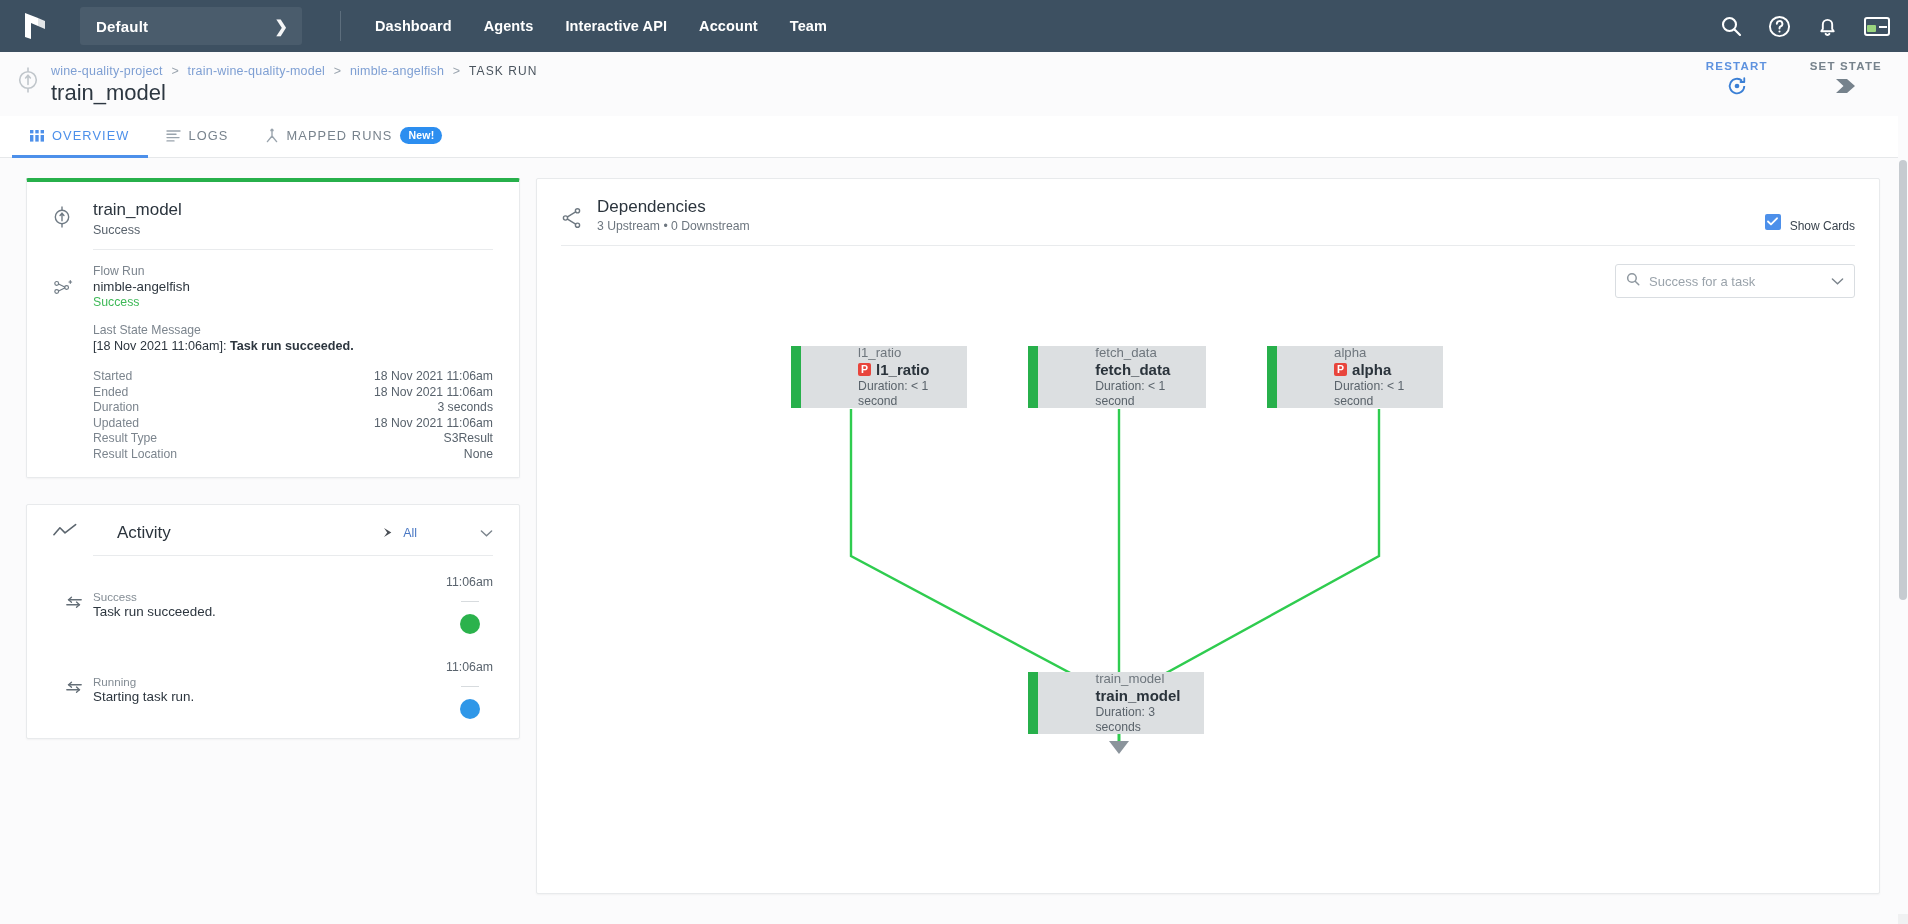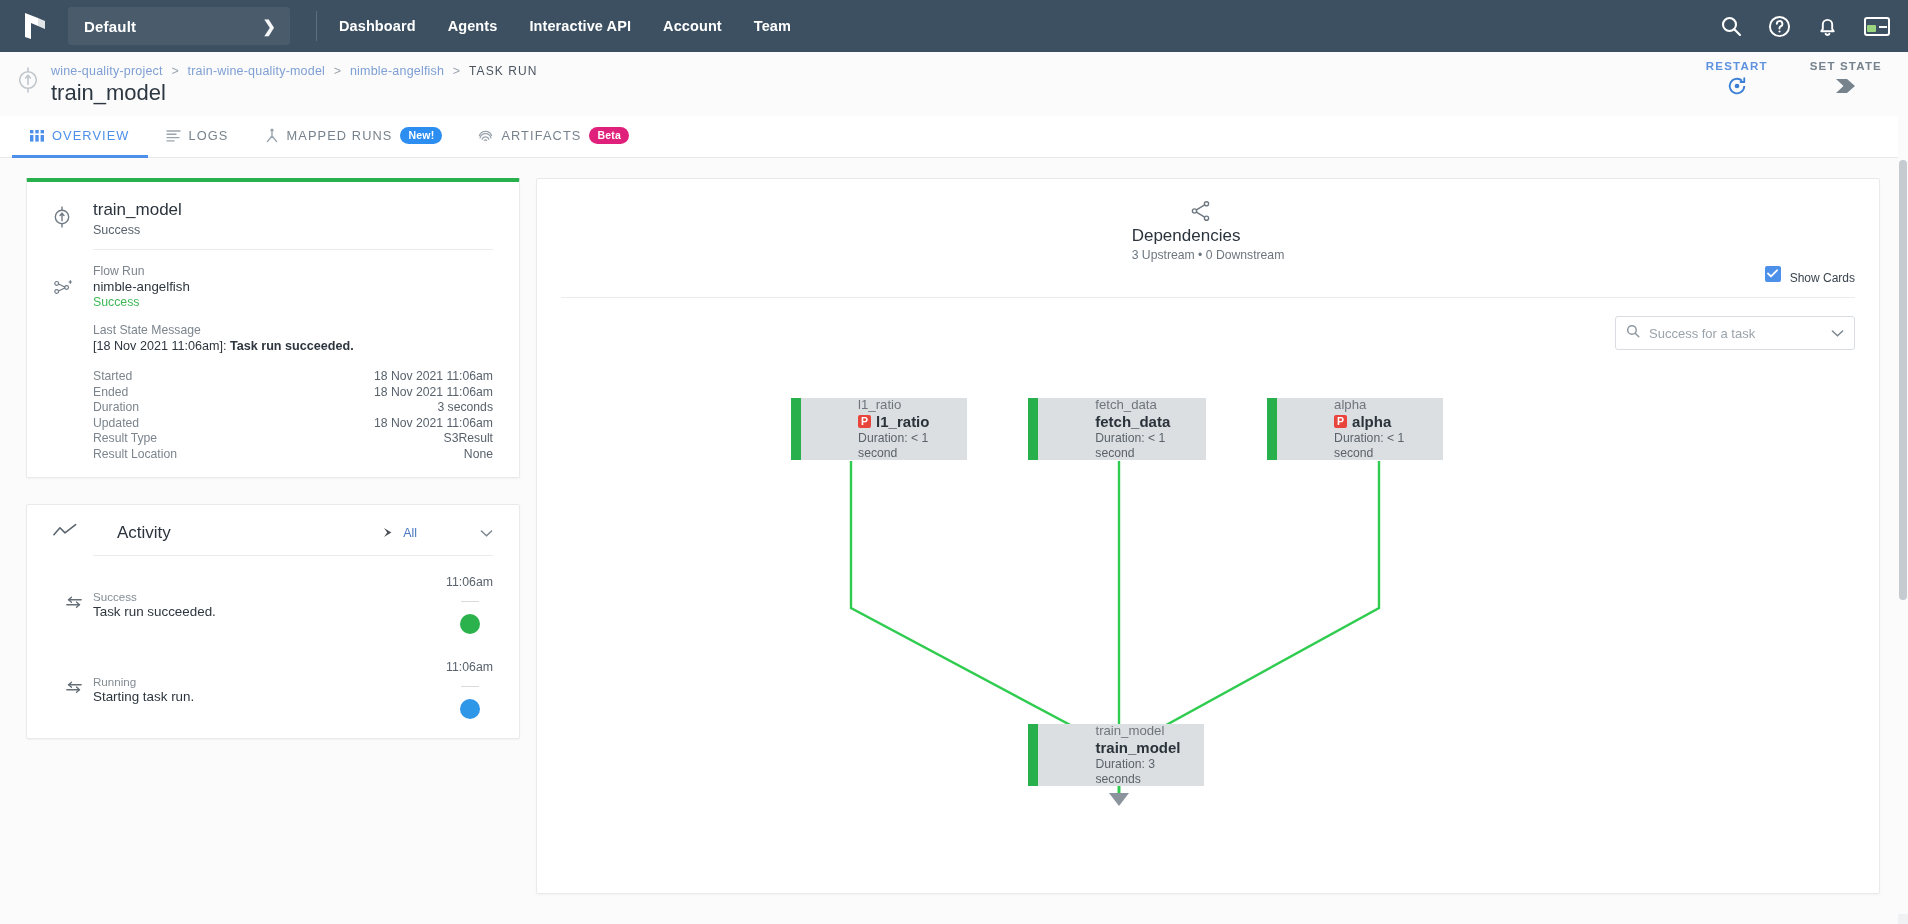--- a/index.html
+++ b/index.html
@@ -7,21 +7,21 @@
     width: 1908px; height: 924px;
     background: #ffffff;
     font-family: "Liberation Sans", sans-serif;
     overflow: hidden;
   }
   .app { position: relative; width: 1908px; height: 924px; background:#fbfbfc; }
 
   
   .topnav {
     height: 52px; background:#3d5061; display:flex; align-items:center;
-    padding: 0 22px; position:relative;
+    padding: 0 22px; position:relative;gap:12px;
   }
   .logo { width:28px; height:30px; margin-right:18px; display:flex; align-items:center; }
   .proj-select {
     width: 222px; height: 38px; background:#4a5c6c; border-radius:3px;
     display:flex; align-items:center; justify-content:space-between;
     padding: 0 14px 0 16px; color:#fff; font-size:15px; font-weight:bold;
     letter-spacing:.2px;
   }
   .proj-select .chev { font-size:16px; font-weight:bold; opacity:.95; }
   .nav-div { width:1px; height:30px; background:#5d6e7d; margin: 0 22px 0 26px; }
@@ -105,21 +105,21 @@
   .act-row { display:flex; align-items:center; padding:13px 0; position:relative; min-height:46px; }
   .act-row .ricon { position:absolute; left:-28px; top:50%; transform:translateY(-50%); color:#6f7981; }
   .act-txt .st { font-size:11.6px; color:#838c94; }
   .act-txt .ms { font-size:13.4px; color:#2d363f; margin-top:1px; }
   .act-right { margin-left:auto; display:flex; align-items:center; gap:12px;flex-direction:column; }
   .act-time { font-size:12.3px; color:#59636d; }
   .act-line { width:18px; height:1px; background:#d7dbde; }
   .dot { width:20px; height:20px; border-radius:50%; }
 
   
-  .dep-head { display:flex; align-items:center; position:relative; padding:18px 24px 0 24px;flex-direction:column; }
+  .dep-head { display:flex; align-items:flex-end; position:relative; padding:18px 24px 0 24px; }
   .dep-icon { color:#6e7881; margin-right:14px; margin-top:3px; }
   .dep-title { font-size:17px; color:#2b343d; }
   .dep-sub { font-size:12.2px; color:#6d767f; margin-top:2px; }
   .showcards { margin-left:auto; display:flex; align-items:center; gap:9px; cursor:pointer; }
   .cbox { width:16px; height:16px; border-radius:2px; background:#4d90ea; display:flex; align-items:center; justify-content:center; }
   .showcards-lbl { font-size:12px; color:#3a444e;margin-top:9px; }
   .dep-hr { height:1px; background:#e9ebed; margin:12px 24px 0 24px; }
 
   .search-wrap { display:flex; justify-content:flex-end; padding:18px 24px 0 24px; }
   .search {
@@ -274,32 +274,20 @@
       <span class="ticon">
         <svg width="14" height="15" viewBox="0 0 14 15" fill="none" stroke="currentColor" stroke-width="1.4" stroke-linecap="round">
           <circle cx="7" cy="2.2" r="1.6" fill="currentColor" stroke="none"></circle>
           <path d="M7 4 L7 8 M7 8 L2.4 13.6 M7 8 L11.6 13.6"></path>
         </svg>
       </span>
       <span>MAPPED RUNS</span>
       <span class="badge new">New!</span>
     </div>
 
-    <div class="tab">
-      <span class="ticon">
-        <svg width="15" height="15" viewBox="0 0 16 16" fill="none" stroke="currentColor" stroke-width="1.3" stroke-linecap="round">
-          <path d="M2.2 10.5a6 6 0 0 1 11.6 0"></path>
-          <path d="M4.4 12a3.8 3.8 0 0 1 7.2 0"></path>
-          <path d="M6.7 13.4a1.5 1.5 0 0 1 2.6 0"></path>
-          <path d="M1.4 8.2a7 7 0 0 1 13.2 0"></path>
-        </svg>
-      </span>
-      <span>ARTIFACTS</span>
-      <span class="badge beta">Beta</span>
-    </div>
   </div>
 
   <div class="body">
 
     <div class="leftcol">
 
       <div class="card topgreen">
         <div class="card-pad">
           <div class="card-head">
             <span class="hicon">

